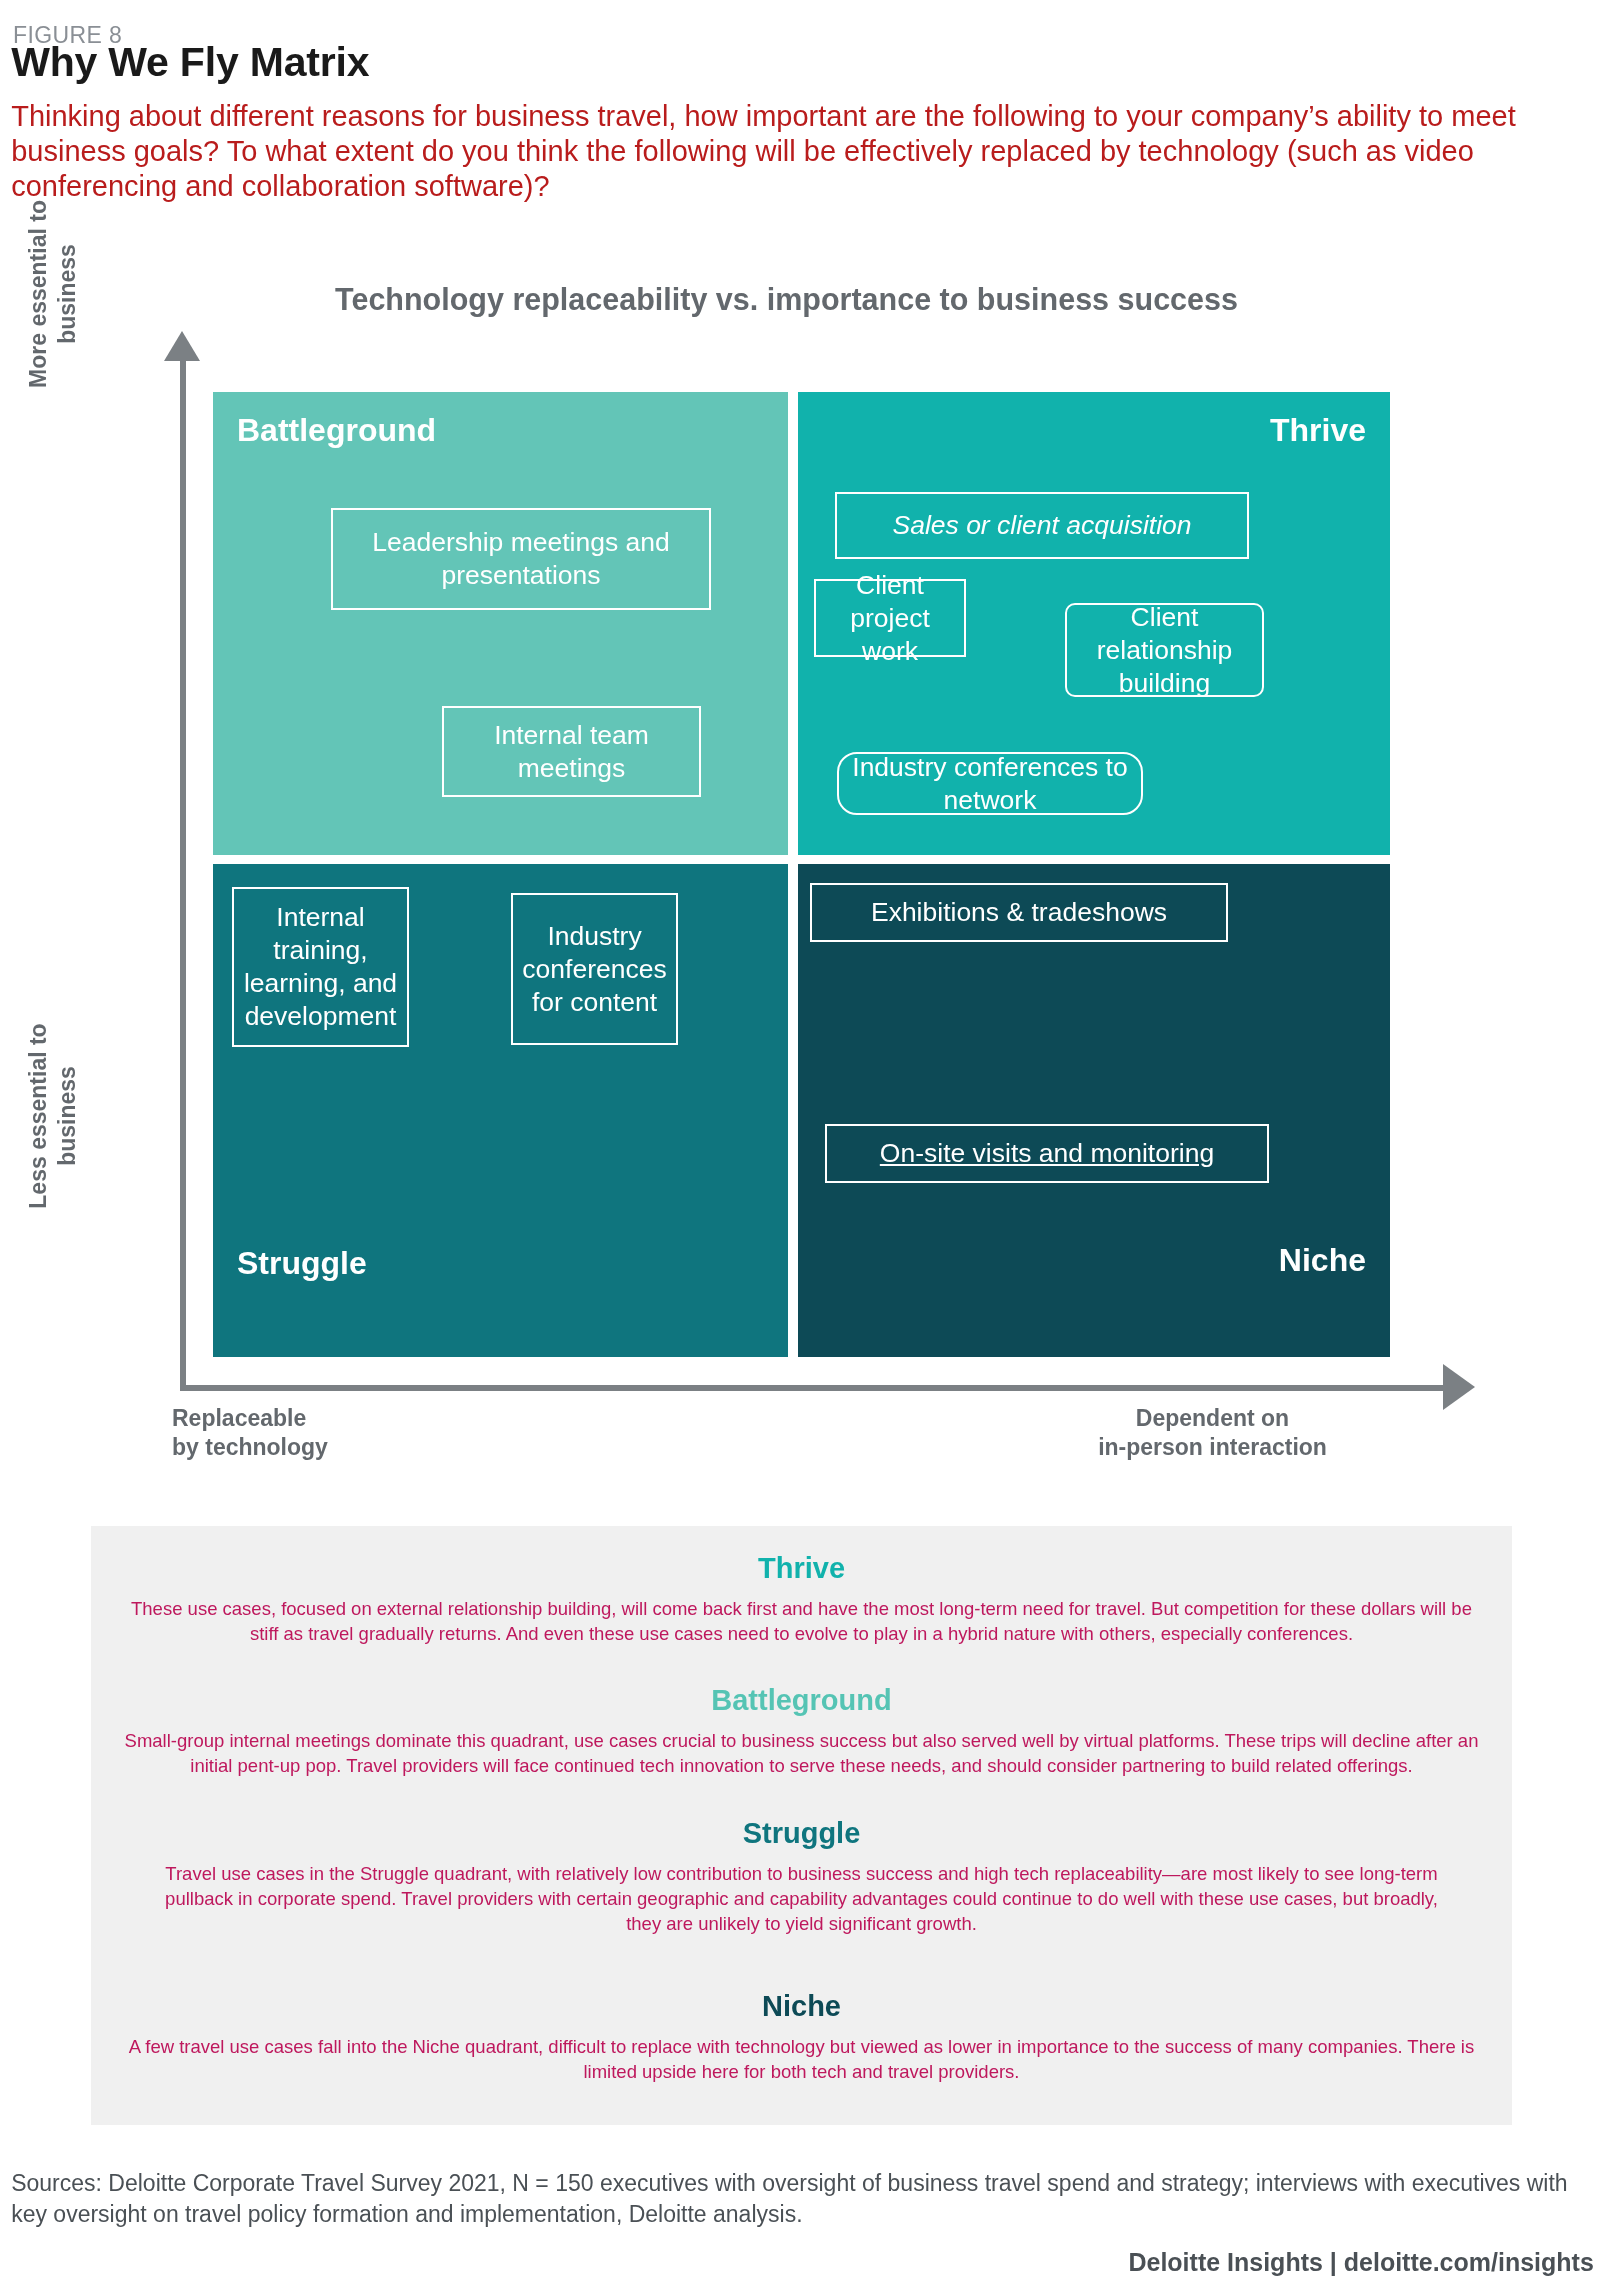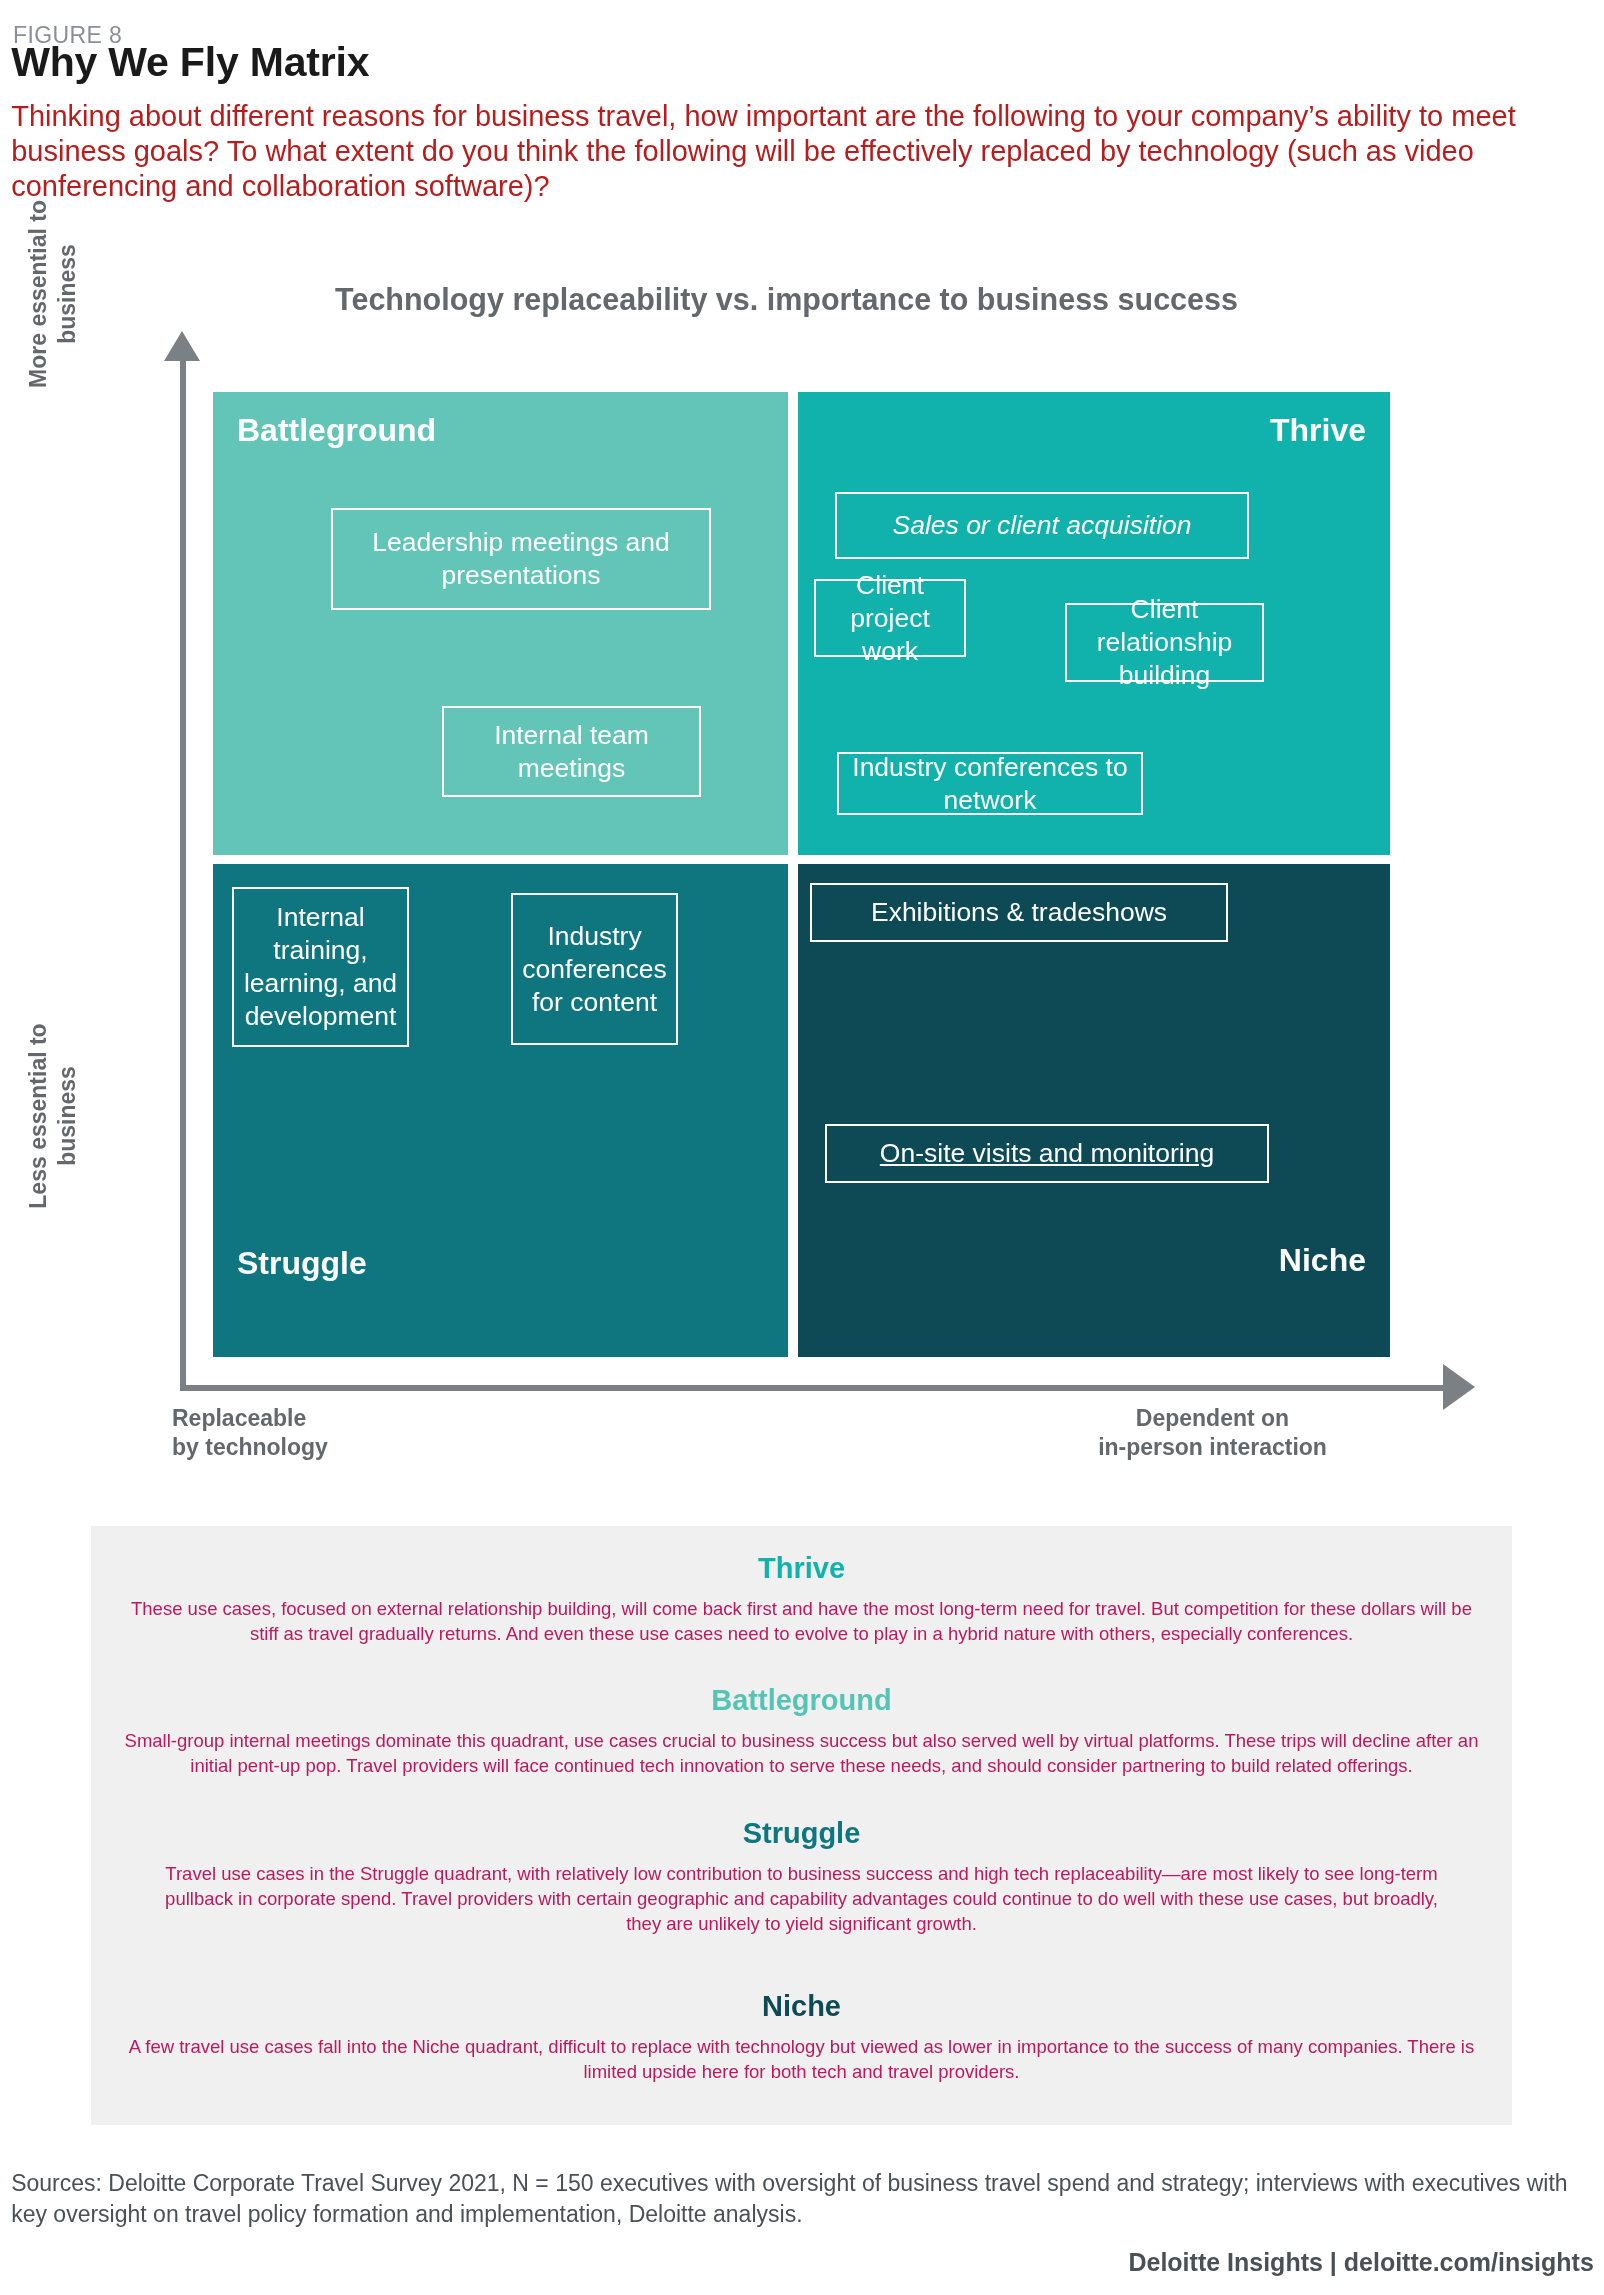--- a/index.html
+++ b/index.html
@@ -156,22 +156,22 @@
     font-weight: 400;
   }
 
   
   #chip-leadership { left: 331px; top: 508px;  width: 380px; height: 102px; }
   #chip-internal-team { left: 442px; top: 706px; width: 259px; height: 91px; }
 
   
   #chip-sales { left: 835px; top: 492px; width: 414px; height: 67px; font-style: italic; }
   #chip-client-project { left: 814px; top: 579px; width: 152px; height: 78px; }
-  #chip-client-relationship { left: 1065px; top: 603px; width: 199px; height: 79px; }
-  #chip-industry-network { left: 837px; top: 752px; width: 306px; height: 63px; }
+  #chip-client-relationship { left: 1065px; top: 603px; width: 199px; height: 94px; border-radius: 10px; }
+  #chip-industry-network { left: 837px; top: 752px; width: 306px; height: 63px; border-radius: 20px; }
 
   
   #chip-internal-training { left: 232px; top: 887px; width: 177px; height: 160px; }
   #chip-industry-content { left: 511px; top: 893px; width: 167px; height: 152px; }
 
   
   #chip-exhibitions { left: 810px; top: 883px; width: 418px; height: 59px; }
   #chip-onsite { left: 825px; top: 1124px; width: 444px; height: 59px; text-decoration: underline; }
 
   

